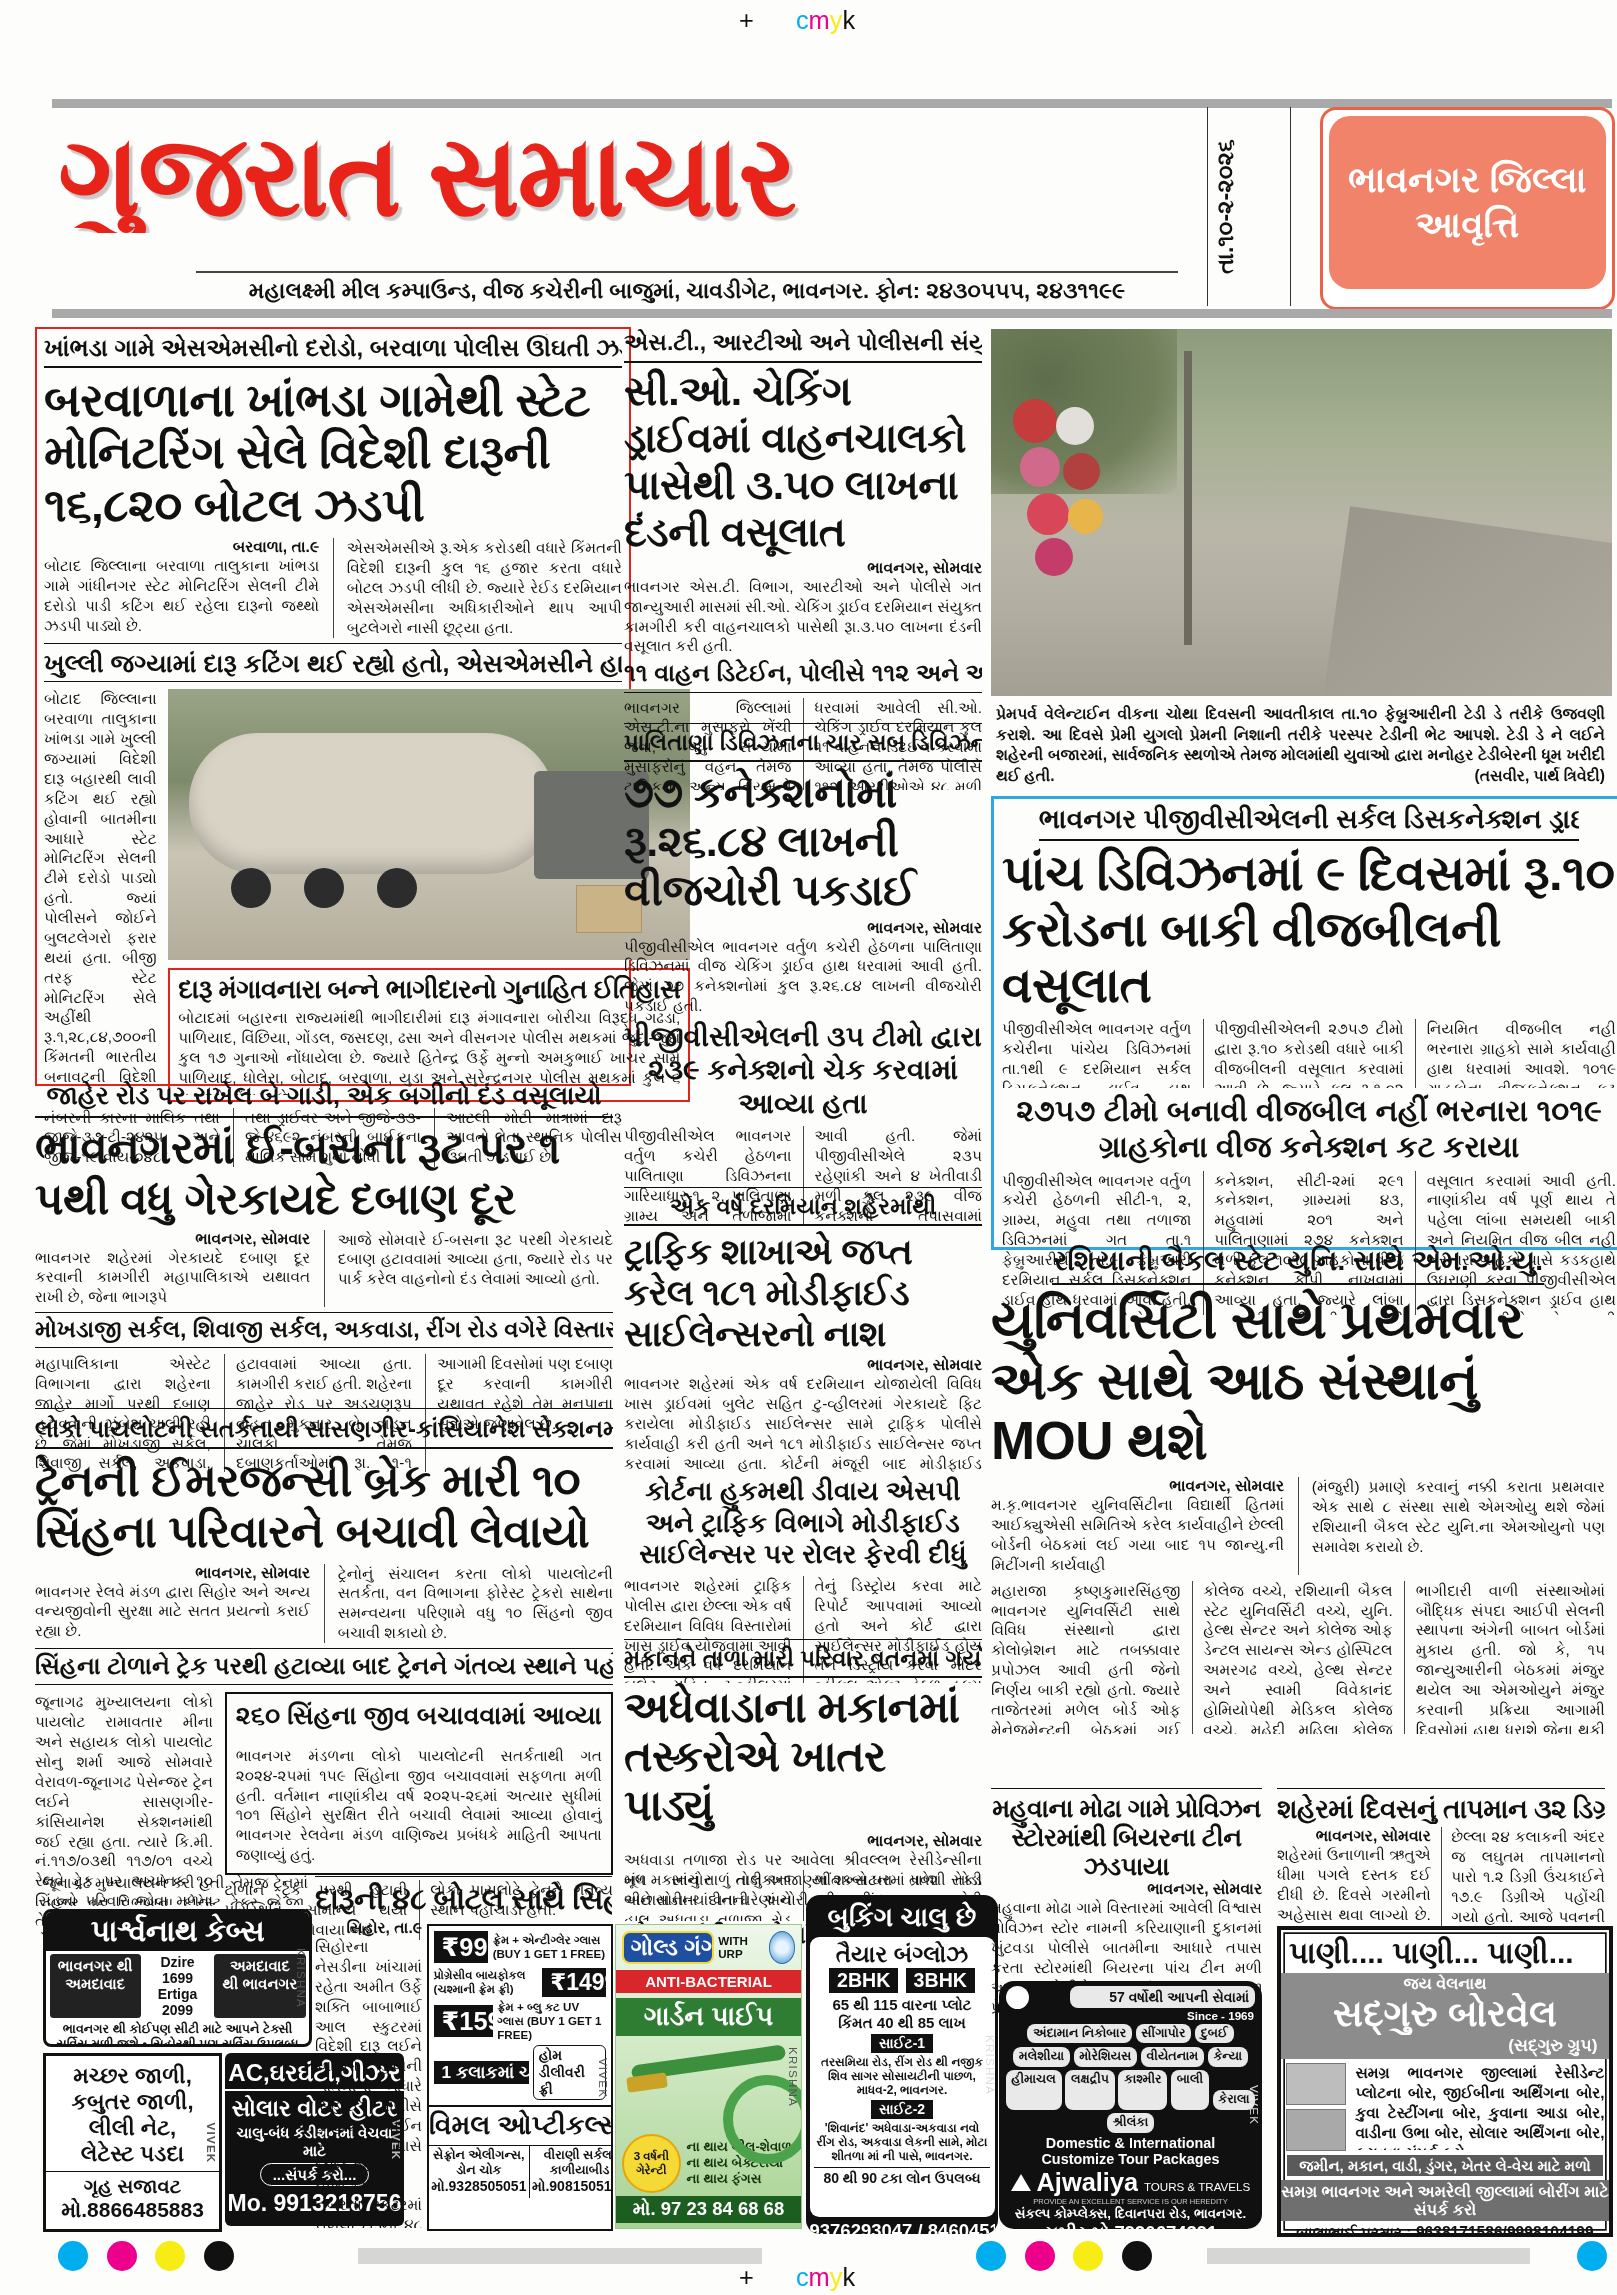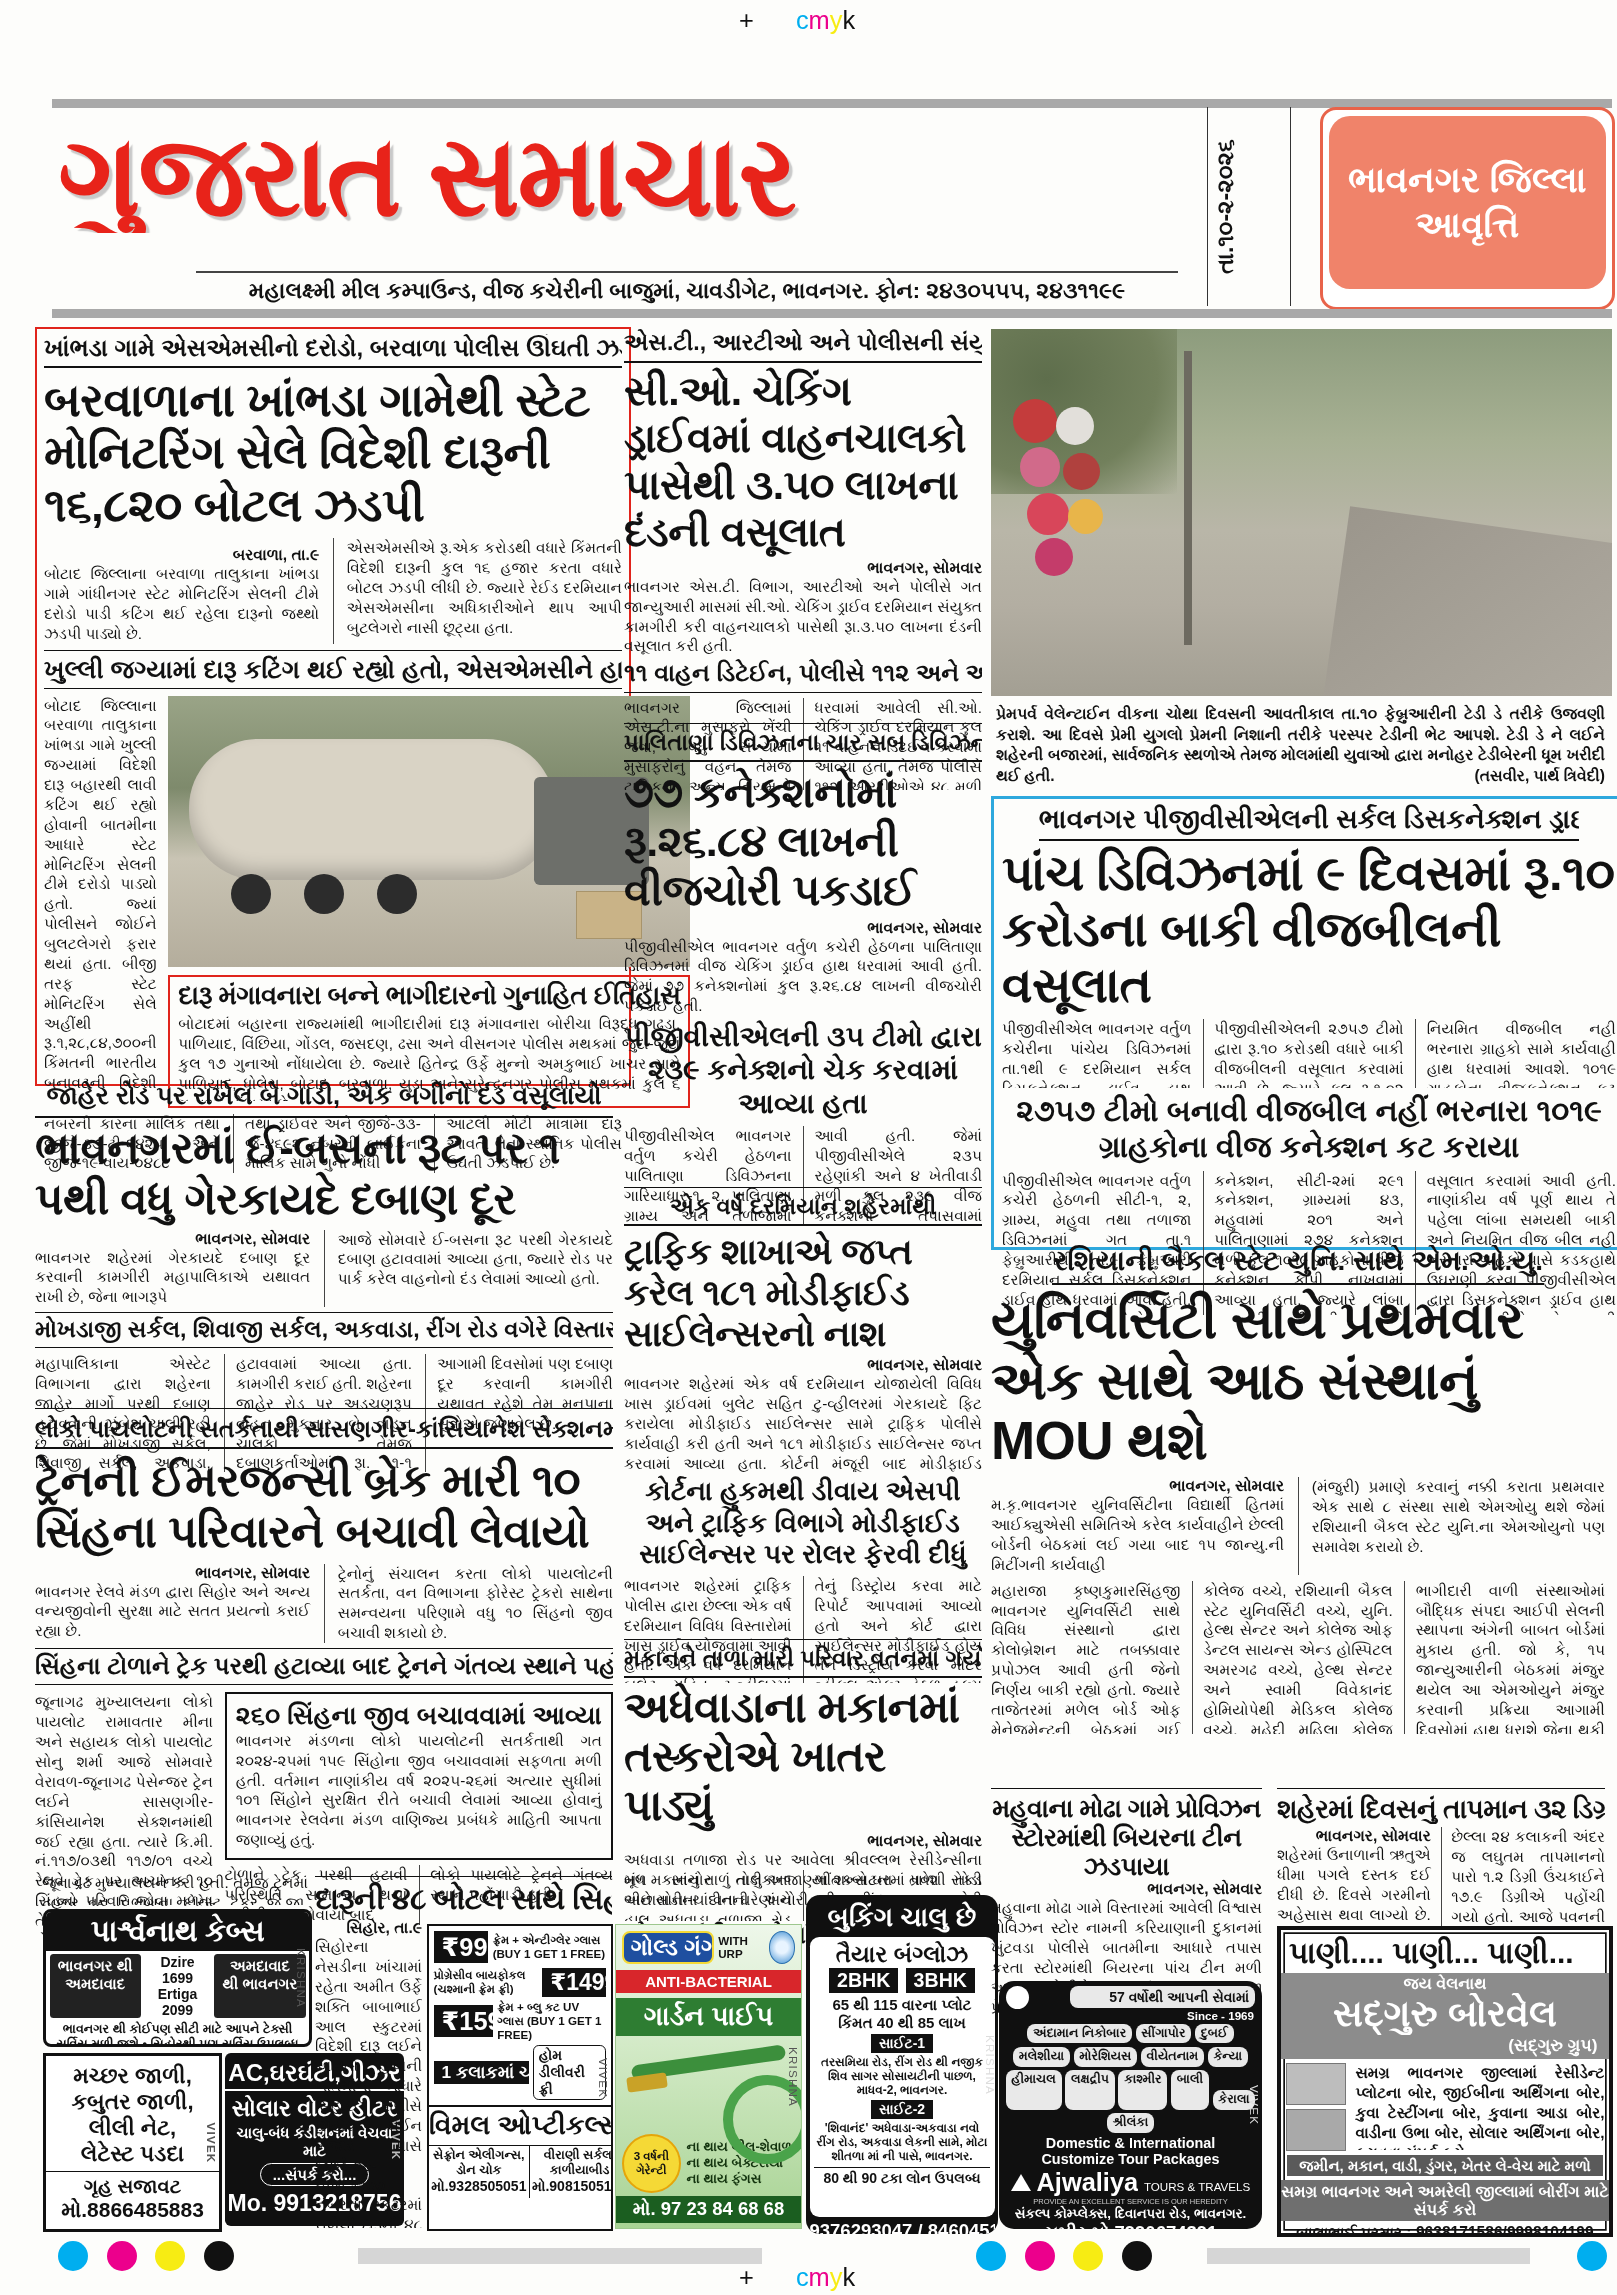--- a/index.html
+++ b/index.html
@@ -58,21 +58,21 @@
   <div class="abs vrule" style="left:1290px;top:107px;height:199px;"></div>
   <div class="abs badge-outer" style="left:1320px;top:107px;width:277px;height:185px;">
     <div class="badge-inner">ભાવનગર જિલ્લા આવૃત્તિ</div>
   </div>
   <div class="abs graybar" style="left:52px;top:309px;width:1560px;"></div>
 
   <div class="abs redbox" style="left:35px;top:327px;width:578px;height:746px;padding:4.6px 7px;">
     <div class="kicker nw" style="font-size:24px;">ખાંભડા ગામે એસએમસીનો દરોડો, બરવાળા પોલીસ ઊંઘતી ઝડપાઈ</div>
     <div class="headline" style="font-size:46px;margin-top:5.8px;">બરવાળાના ખાંભડા ગામેથી સ્ટેટ મોનિટરિંગ સેલે વિદેશી દારૂની ૧૬,૮૨૦ બોટલ ઝડપી</div>
     <div style="display:flex;gap:14px;margin-top:7px;">
-      <div style="flex:1;margin-top:8px;">
+      <div style="flex:1;">
         <div class="dateline">બરવાળા, તા.૯</div>
         <div class="body">બોટાદ જિલ્લાના બરવાળા તાલુકાના ખાંભડા ગામે ગાંધીનગર સ્ટેટ મોનિટરિંગ સેલની ટીમે દરોડો પાડી કટિંગ થઈ રહેલા દારૂનો જથ્થો ઝડપી પાડ્યો છે.</div>
       </div>
       <div style="flex:1;border-left:1.2px solid #444;padding-left:12.7px;">
         <div class="body">એસએમસીએ રૂ.એક કરોડથી વધારે કિંમતની વિદેશી દારૂની કુલ ૧૬ હજાર કરતા વધારે બોટલ ઝડપી લીધી છે. જ્યારે રેઈડ દરમિયાન એસએમસીના અધિકારીઓને થાપ આપી બુટલેગરો નાસી છૂટ્યા હતા.</div>
       </div>
     </div>
     <div class="subhead nw" style="font-size:25px;border-top:1.7px solid #111;border-bottom:1.7px solid #111;padding:3.5px 0;margin-top:5.8px;">ખુલ્લી જગ્યામાં દારૂ કટિંગ થઈ રહ્યો હતો, એસએમસીને હાથતાળી આપી બુટલેગર ફરાર</div>
     <div style="display:flex;gap:11.6px;margin-top:7px;">
       <div style="width:219px;">
@@ -133,21 +133,21 @@
       <div style="flex:1;border-left:1.2px solid #444;padding-left:12.7px;">
         <div class="body">ટ્રેનોનું સંચાલન કરતા લોકો પાયલોટની સતર્કતા, વન વિભાગના ફોરેસ્ટ ટ્રેકરો સાથેના સમન્વયના પરિણામે વધુ ૧૦ સિંહનો જીવ બચાવી શકાયો છે.</div>
       </div>
     </div>
     <div class="subhead nw" style="font-size:24px;border-top:1.7px solid #111;border-bottom:1.7px solid #111;padding:3.5px 0;margin-top:4.6px;">સિંહના ટોળાને ટ્રેક પરથી હટાવ્યા બાદ ટ્રેનને ગંતવ્ય સ્થાને પહોંચાડાઈ</div>
     <div style="display:flex;gap:11.6px;margin-top:7px;">
       <div class="body" style="width:231px;height:243px;overflow:hidden;">જૂનાગઢ મુખ્યાલયના લોકો પાયલોટ રામાવતાર મીના અને સહાયક લોકો પાયલોટ સોનુ શર્મા આજે સોમવારે વેરાવળ-જૂનાગઢ પેસેન્જર ટ્રેન લઈને સાસણગીર-કાંસિયાનેશ સેક્શનમાંથી જઈ રહ્યા હતા. ત્યારે કિ.મી. નં.૧૧૭/૦૩થી ૧૧૭/૦૧ વચ્ચે રેલવે ટ્રેક પર અચાનક ૧૦ સિંહનો પરિવાર જોવા મળતા તેમણે તુરંત જ ઈમરજન્સી બ્રેક મારી ટ્રેનને રોકી દીધી હતી. ત્યારબાદ આ બાબતની જાણ ટ્રેન મેનેજર (ગાર્ડ) સંજય દિક્ષિત જૂનાગઢ મુખ્યાલયને કરી હતી. તેમજ</div>
       <div style="flex:1;">
         <div class="blackbox" style="padding:5.8px 9.2px;">
           <div class="subhead nw" style="font-size:25.4px;">૨૬૦ સિંહના જીવ બચાવવામાં આવ્યા</div>
-          <div class="body" style="margin-top:0;height:121px;overflow:hidden;">ભાવનગર મંડળના લોકો પાયલોટની સતર્કતાથી ગત ૨૦૨૪-૨૫માં ૧૫૯ સિંહોના જીવ બચાવવામાં સફળતા મળી હતી. વર્તમાન નાણાંકીય વર્ષ ૨૦૨૫-૨૬માં અત્યાર સુધીમાં ૧૦૧ સિંહોને સુરક્ષિત રીતે બચાવી લેવામાં આવ્યા હોવાનું ભાવનગર રેલવેના મંડળ વાણિજ્ય પ્રબંધકે માહિતી આપતા જણાવ્યું હતું.</div>
+          <div class="body" style="margin-top:15px;height:121px;overflow:hidden;">ભાવનગર મંડળના લોકો પાયલોટની સતર્કતાથી ગત ૨૦૨૪-૨૫માં ૧૫૯ સિંહોના જીવ બચાવવામાં સફળતા મળી હતી. વર્તમાન નાણાંકીય વર્ષ ૨૦૨૫-૨૬માં અત્યાર સુધીમાં ૧૦૧ સિંહોને સુરક્ષિત રીતે બચાવી લેવામાં આવ્યા હોવાનું ભાવનગર રેલવેના મંડળ વાણિજ્ય પ્રબંધકે માહિતી આપતા જણાવ્યું હતું.</div>
         </div>
         <div style="display:flex;gap:11.6px;margin-top:5.8px;">
           <div class="body" style="flex:1;">ટોળાને ટ્રેક પરથી હટાવી પરિસ્થિતિ સામાન્ય થયા સુધીની રાહ જોવાયા બાદ</div>
           <div class="body" style="flex:1;border-left:0.6px solid #444;padding-left:10.4px;">લોકો પાયલોટે ટ્રેનને ગંતવ્ય સ્થાને પહોંચાડી હતી.</div>
         </div>
       </div>
     </div>
   </div>
 
   <div class="abs body" style="left:42px;top:1873px;width:266px;height:32px;overflow:hidden;">જૂનાગઢ મુખ્યાલયને કરી હતી. તેમજ ટ્રેનમાં હાજર વન વિભાગના ફોરેસ્ટ ટ્રેકર જે.જી. પરમારે નીચે ઉતરી સિંહના</div>

